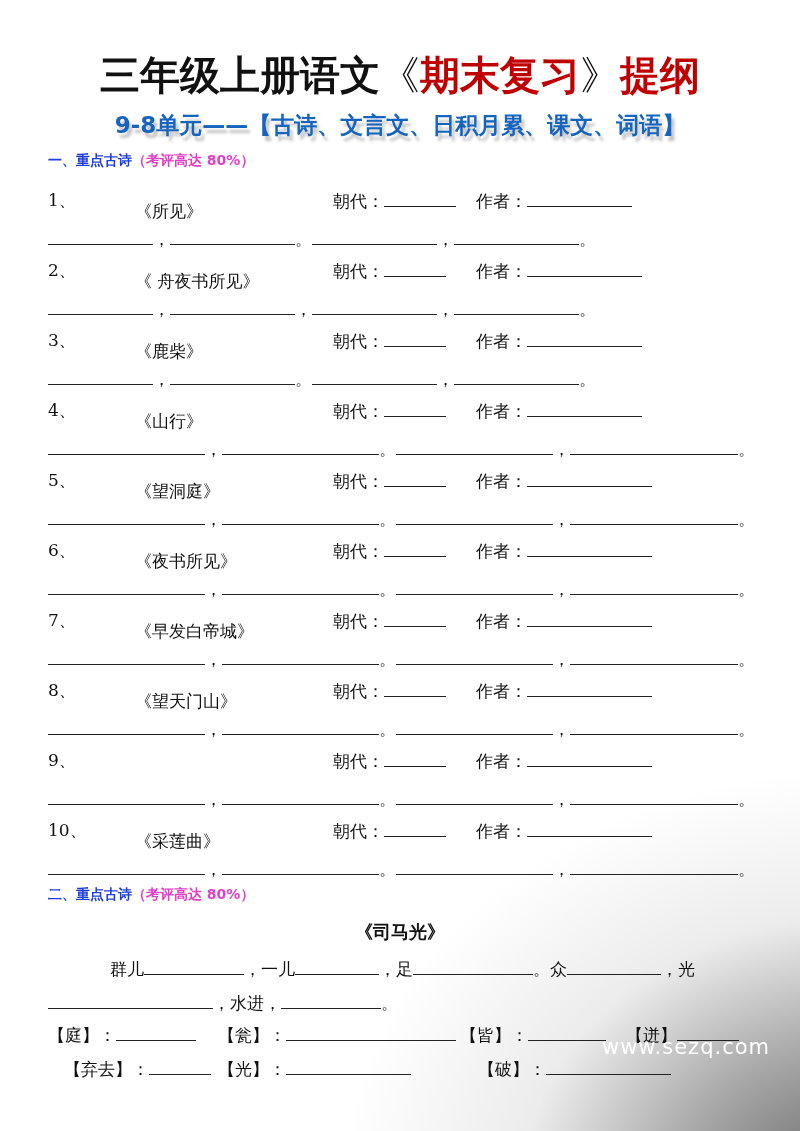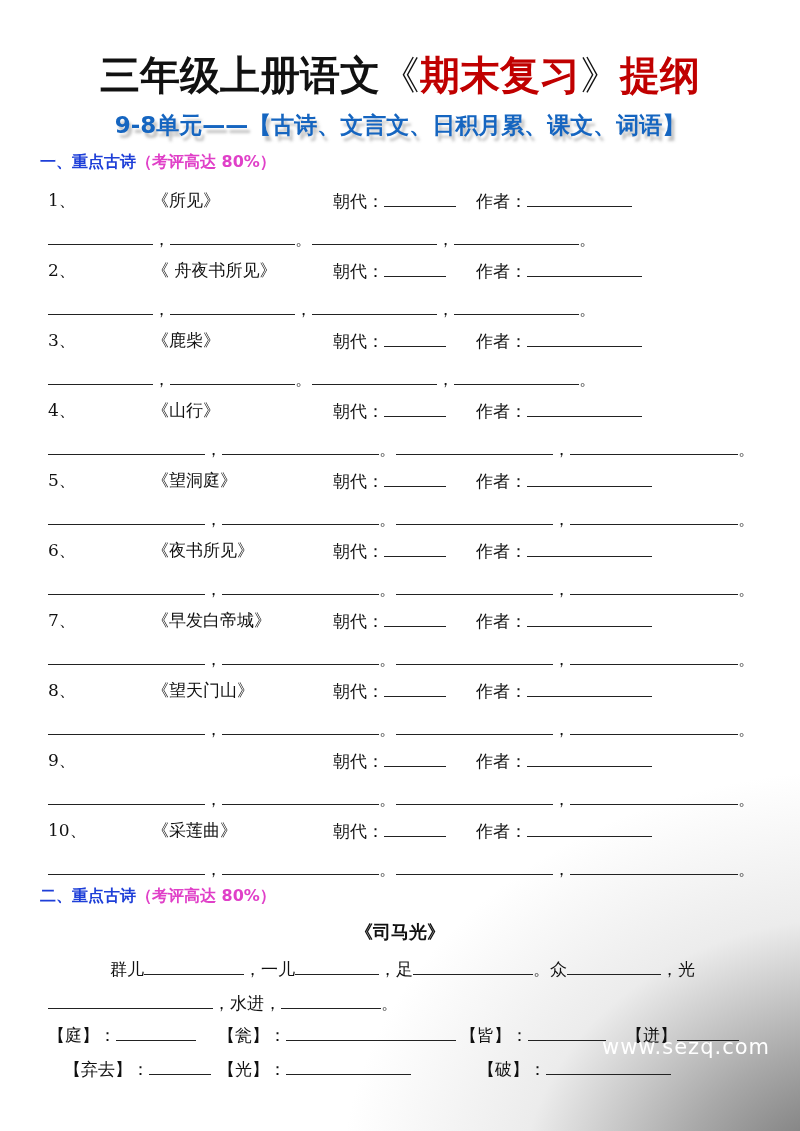--- a/index.html
+++ b/index.html
@@ -23,35 +23,35 @@
     }
     .title .red { color: #c00000; }
     .title .brk { font-weight: normal; color: #111; }
     .subtitle {
       position: absolute; top: 110px; left: 0; width: 800px; text-align: center;
       font-family: "DejaVu Sans", "Liberation Sans", sans-serif;
       font-weight: bold; font-size: 23px; color: #1565c0;
       text-shadow: 3px 5px 3px rgba(120,120,120,0.45);
     }
     .section-h {
-      position: absolute; left: 40px;
+      position: absolute; left: 48px;
       font-family: "DejaVu Sans", "Liberation Sans", sans-serif;
-      font-weight: bold; font-size: 16px; color: #1e3fd8;
+      font-weight: bold; font-size: 14px; color: #1e3fd8;
     }
     .section-h .pink { color: #e040c8; font-weight: bold; }
     .row {
       position: absolute; left: 48px; font-size: 17px; height: 24px; line-height: 24px;
       white-space: nowrap;
     }
     .blank {
       display: inline-block; border-bottom: 1px solid #222; height: 18px; vertical-align: baseline;
     }
     .abs { position: absolute; top: 0; }
     .num { left: 0; }
-    .ptitle { left: 104px; }
+    .ptitle { left: 87px; margin-top: 11px; }
     .dyn { left: 285px; }
     .auth { left: 428px; }
     .center-title {
       position: absolute; top: 920px; left: 0; width: 800px; text-align: center;
       font-family: "DejaVu Sans", "Liberation Sans", sans-serif; font-weight: bold; font-size: 18px;
     }
     .watermark {
       position: absolute; right: 30px; top: 1033px; text-align: right; color: #fff; z-index: 2;
       font-family: "DejaVu Sans", "Liberation Sans", sans-serif;
     }

